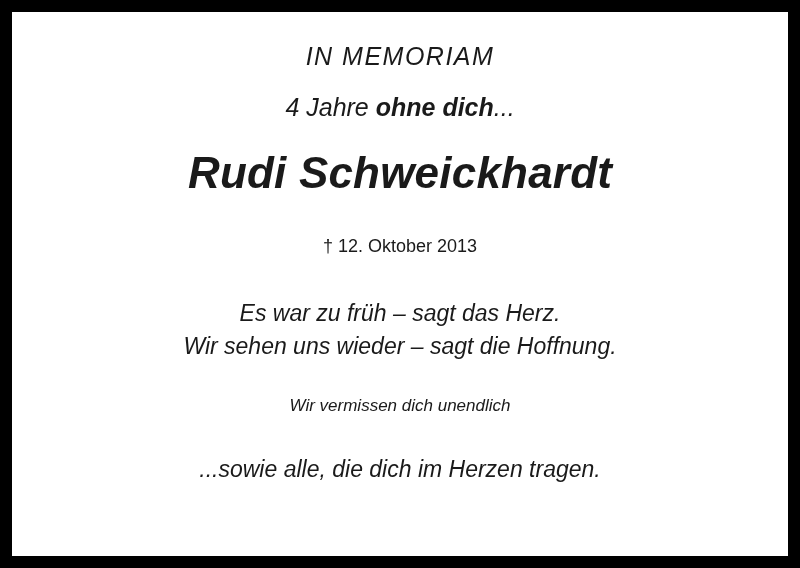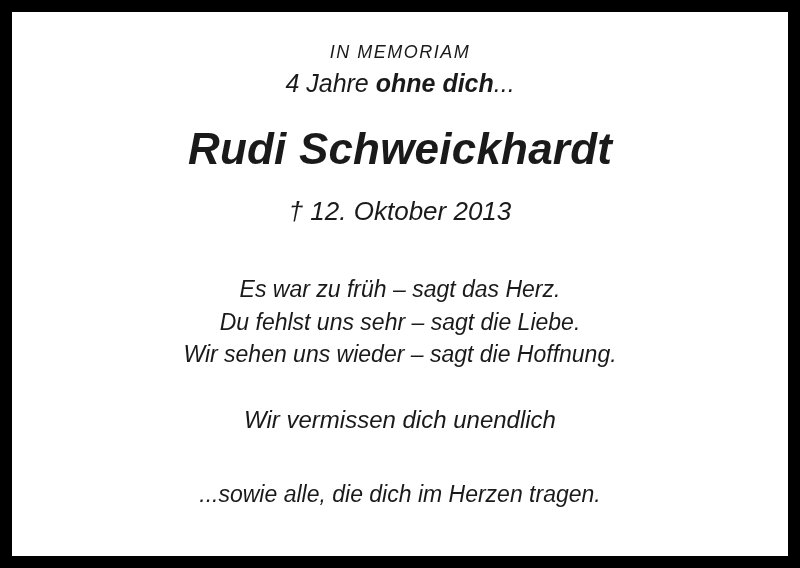--- a/index.html
+++ b/index.html
@@ -21,63 +21,62 @@
     border: 12px solid #000000;
     background: #ffffff;
     display: flex;
     flex-direction: column;
     align-items: center;
     justify-content: flex-start;
     padding-top: 22px;
     text-align: center;
   }
   .heading {
-    font-size: 18px;
+    font-size: 25px;
     font-style: italic;
     letter-spacing: 1.5px;
     font-weight: 400;
     margin: 8px 0 0 0;
     color: #1a1a1a;
   }
   .anniversary {
     font-size: 25px;
     font-style: italic;
     font-weight: 400;
-    margin: 6px 0 0 0;
+    margin: 22px 0 0 0;
   }
   .anniversary .strong {
     font-weight: 700;
     font-style: italic;
   }
   .name {
     font-size: 44px;
     font-weight: 700;
     font-style: italic;
-    margin: 26px 0 0 0;
+    margin: 26px 0 16px 0;
     letter-spacing: 0.2px;
   }
   .death-date {
-    font-size: 26px;
-    font-style: italic;
+    font-size: 18px;
     font-weight: 400;
-    margin: 22px 0 8px 0;
+    margin: 22px 0 2px 0;
   }
   .poem {
     margin: 38px 0 0 0;
     font-size: 23px;
     font-style: italic;
     line-height: 1.42;
     text-align: center;
   }
   .poem .line {
     display: block;
   }
   .farewell {
-    margin: 32px 0 12px 0;
-    font-size: 24px;
+    margin: 32px 0 6px 0;
+    font-size: 17px;
     font-style: italic;
     line-height: 1.42;
   }
   .farewell .line {
     display: block;
   }
   .closing {
     margin: 32px 0 0 0;
     font-size: 23px;
     font-style: italic;
@@ -93,21 +92,20 @@
   <div class="anniversary">
     <span>4 Jahre </span><span class="strong">ohne dich</span><span>...</span>
   </div>
 
   <div class="name">Rudi Schweickhardt</div>
 
   <div class="death-date">† 12. Oktober 2013</div>
 
   <div class="poem">
     <span class="line">Es war zu früh – sagt das Herz.</span>
-    <span class="line">Du fehlst uns sehr – sagt die Liebe.</span>
     <span class="line">Wir sehen uns wieder – sagt die Hoffnung.</span>
   </div>
 
   <div class="farewell">
     <span class="line">Wir vermissen dich unendlich</span>
   </div>
 
   <div class="closing">...sowie alle, die dich im Herzen tragen.</div>
 
 </div>

